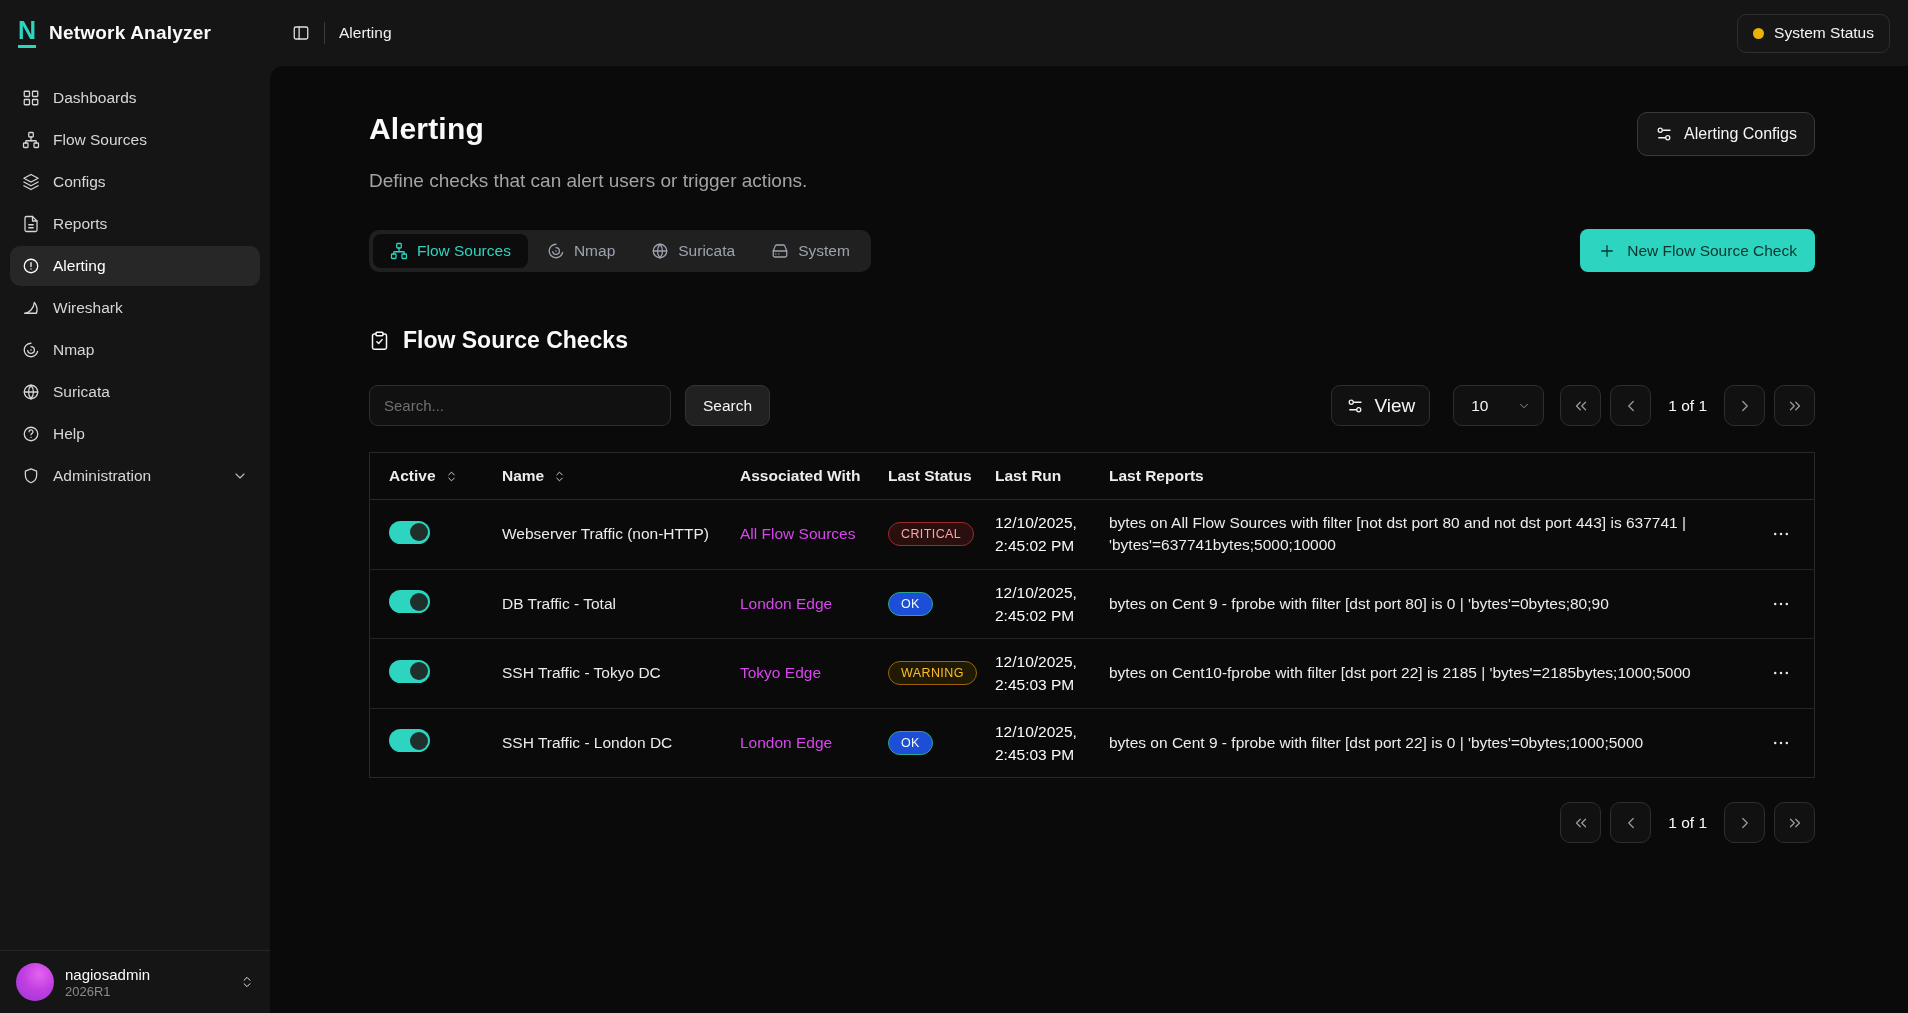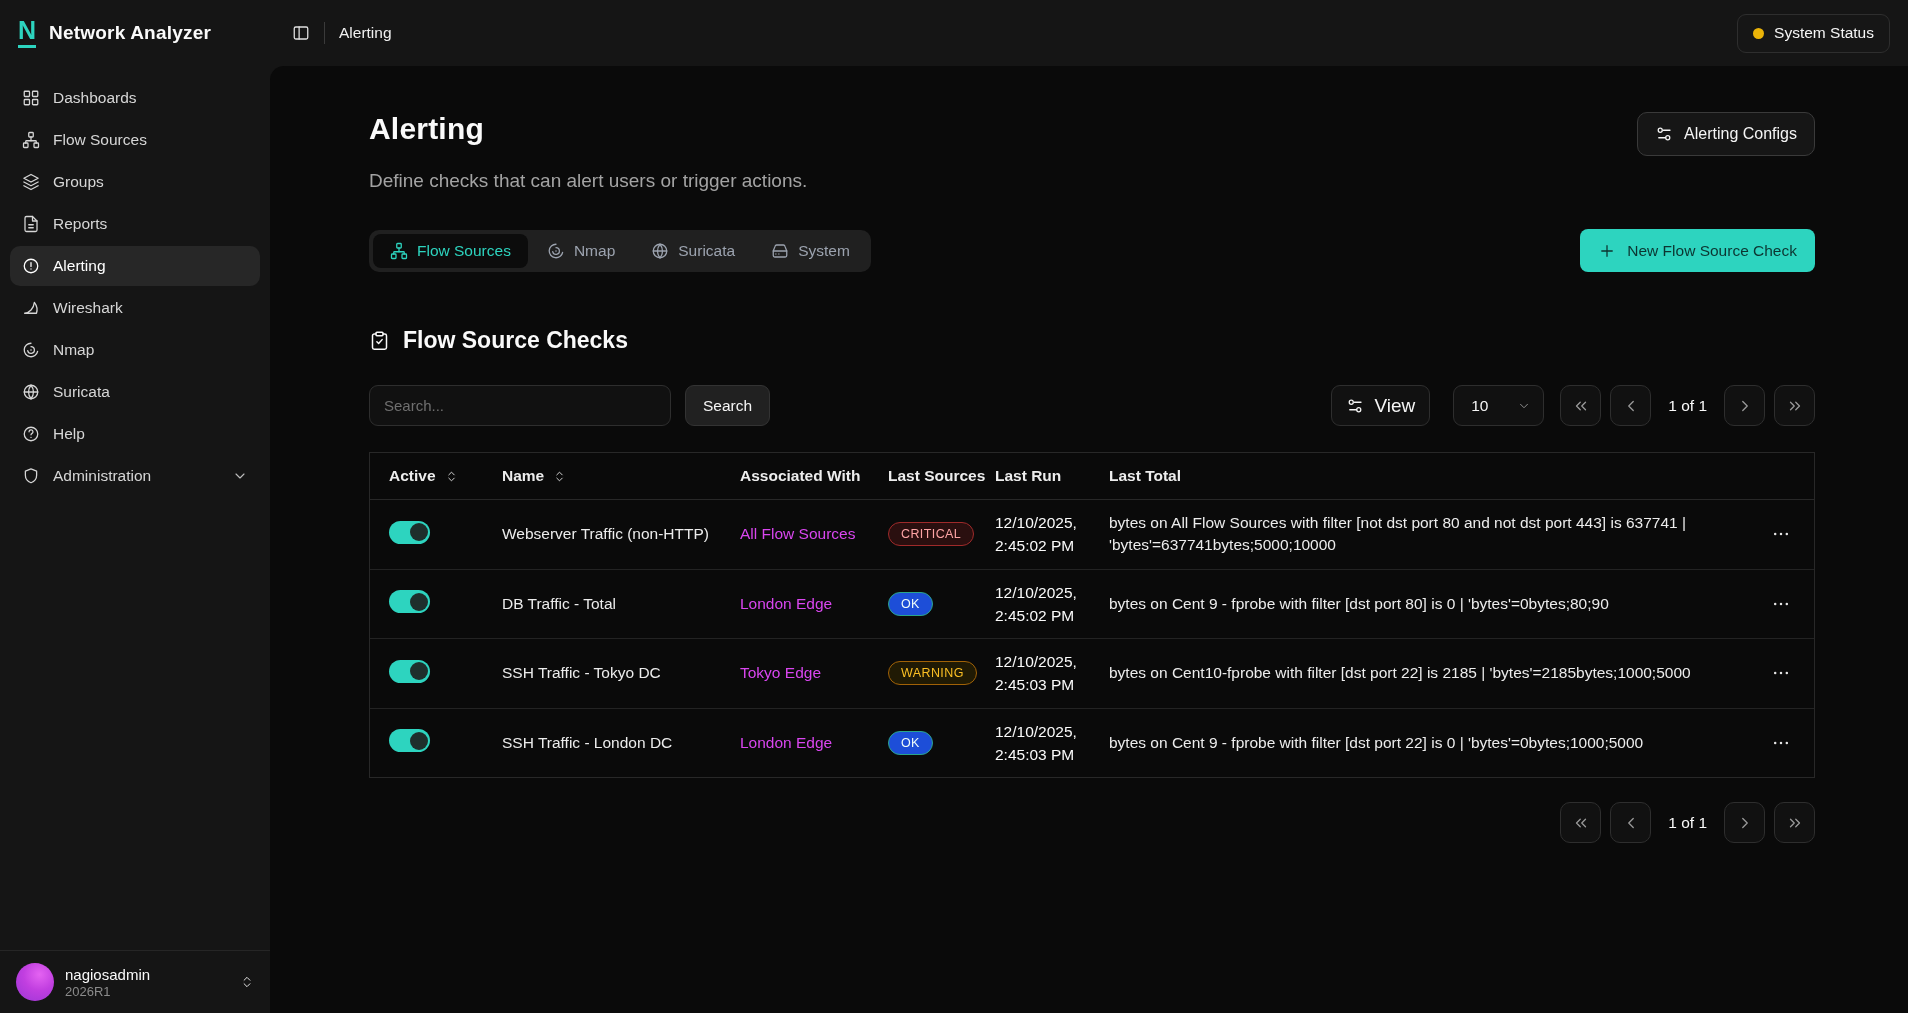--- a/index.html
+++ b/index.html
@@ -134,21 +134,21 @@
 
   </div>
       <div class="nav-item">
     <span class="icon">
           <svg viewBox="0 0 24 24" fill="none" stroke="currentColor" stroke-width="1.7" stroke-linecap="round" stroke-linejoin="round">
             <path d="m12 2 9.5 5L12 12 2.5 7z"></path>
             <path d="m2.5 12 9.5 5 9.5-5"></path>
             <path d="m2.5 17 9.5 5 9.5-5"></path>
           </svg>
         </span>
-    <span class="label">Groups</span>
+    <span class="label">Configs</span>
 
   </div>
       <div class="nav-item">
     <span class="icon">
           <svg viewBox="0 0 24 24" fill="none" stroke="currentColor" stroke-width="1.7" stroke-linecap="round" stroke-linejoin="round">
             <path d="M14 2H6a2 2 0 0 0-2 2v16a2 2 0 0 0 2 2h12a2 2 0 0 0 2-2V8z"></path>
             <path d="M14 2v6h6"></path>
             <path d="M9 13h6M9 17h6"></path>
           </svg>
         </span>
@@ -417,23 +417,23 @@
         <span class="th">
           <span>Name</span>
           <span class="icon xs">
               <svg viewBox="0 0 24 24" fill="none" stroke="currentColor" stroke-width="1.7" stroke-linecap="round" stroke-linejoin="round">
                 <path d="m7 15 5 5 5-5"></path>
                 <path d="m7 9 5-5 5 5"></path>
               </svg>
             </span>
         </span>
         <span class="th">Associated With</span>
-        <span class="th">Last Sources</span>
+        <span class="th">Last Status</span>
         <span class="th">Last Run</span>
-        <span class="th">Last Total</span>
+        <span class="th">Last Reports</span>
         <span class="th"></span>
       </div>
       <div>
           <div class="tr">
     <span class="td"><span class="toggle on"></span></span>
     <span class="td">Webserver Traffic (non-HTTP)</span>
     <span class="td"><a class="link">All Flow Sources</a></span>
     <span class="td"><span class="badge badge-critical">CRITICAL</span></span>
     <span class="td td-run">12/10/2025, 2:45:02 PM</span>
     <span class="td td-stdout">bytes on All Flow Sources with filter [not dst port 80 and not dst port 443] is 637741 | 'bytes'=637741bytes;5000;10000</span>

